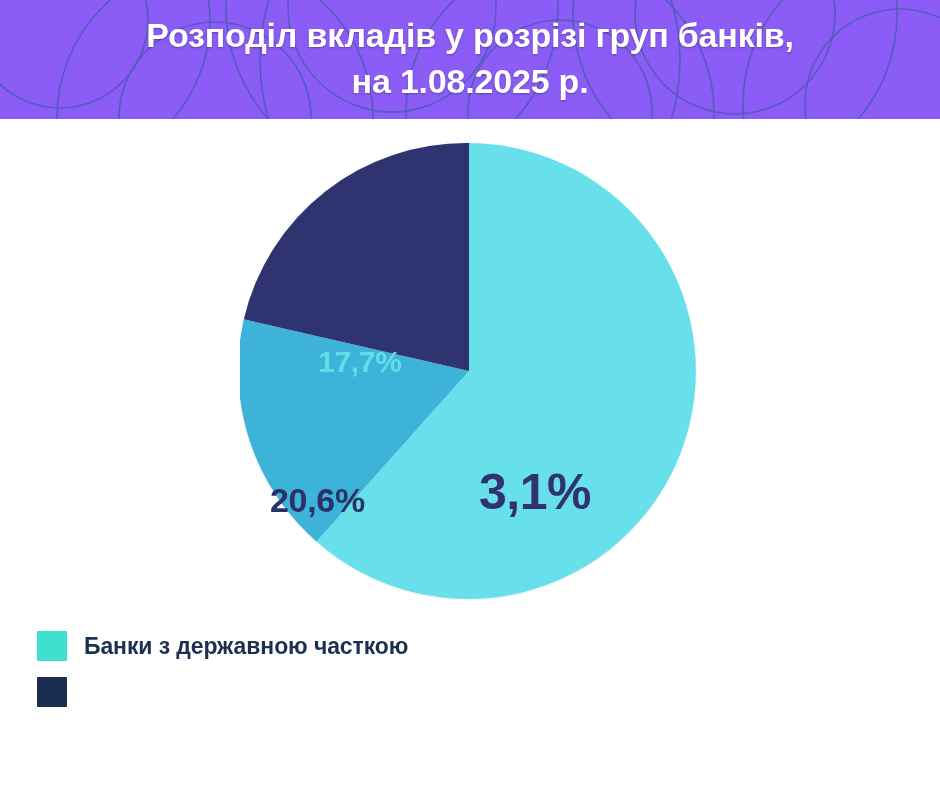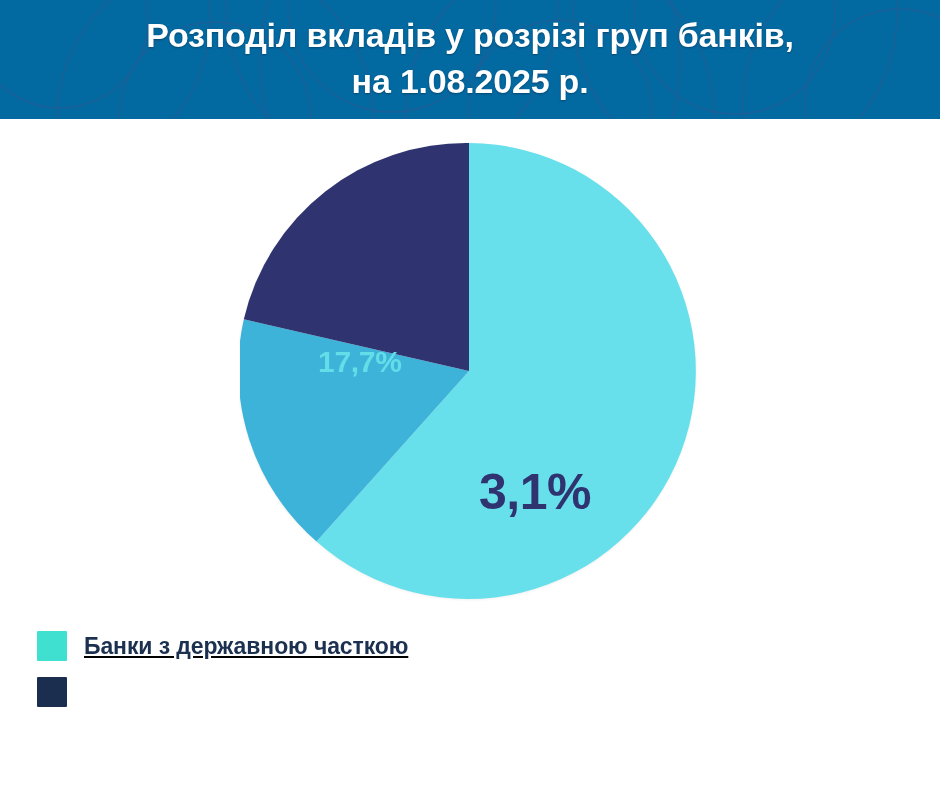--- a/index.html
+++ b/index.html
@@ -101,40 +101,39 @@
     top: 631px;
     display: flex;
     flex-direction: column;
     gap: 16px;
   }
   .legend-item {
     display: flex;
     align-items: center;
     gap: 17px;
     height: 30px;
-    text-decoration: underline;
   }
   .legend-swatch {
     width: 30px;
     height: 30px;
     flex: 0 0 30px;
     border-radius: 1px;
   }
   .legend-label {
     font-size: 23px;
     font-weight: bold;
     color: #1C3050;
     white-space: nowrap;
     letter-spacing: -0.1px;
   }
 </style>
 </head>
 <body>
 
-<div class="header" style="background: #0369a1;">
+<div class="header" style="background: #8b5cf6;">
   <svg class="header-pattern" viewBox="0 0 940 119" preserveAspectRatio="none">
     <g fill="none" stroke="#2B5A94" stroke-width="1.6" opacity="0.55">
       <circle cx="60" cy="20" r="88"></circle>
       <circle cx="60" cy="20" r="150"></circle>
       <circle cx="215" cy="118" r="96"></circle>
       <circle cx="215" cy="118" r="158"></circle>
       <circle cx="392" cy="8" r="104"></circle>
       <circle cx="392" cy="8" r="166"></circle>
       <circle cx="560" cy="112" r="92"></circle>
       <circle cx="560" cy="112" r="154"></circle>
@@ -157,20 +156,21 @@
 
       <path d="M 229 229 L 229 1 A 228 228 0 1 1 76.53 399.53 Z" fill="#67E0EB"></path>
 
       <path d="M 229 229 L 76.53 399.53 A 228 228 0 0 1 3.81 177.32 Z" fill="#3DB3DA"></path>
 
       <path d="M 229 229 L 3.81 177.32 A 228 228 0 0 1 229 1 Z" fill="#2F3470"></path>
     </svg>
   </div>
 
   <div class="slice-label label-main" style="color: rgb(47, 52, 112);">3,1%</div>
+  <div class="slice-label label-second" style="color: rgb(42, 50, 104);">20,6%</div>
   <div class="slice-label label-third" style="color: rgb(99, 221, 232);">17,7%</div>
 </div>
 
 <div class="legend">
   <div class="legend-item">
     <span class="legend-swatch" style="background: rgb(63, 224, 208);"></span>
     <span class="legend-label">Банки з державною часткою</span>
   </div>
   <div class="legend-item">
     <span class="legend-swatch" style="background: rgb(28, 46, 79);"></span>

